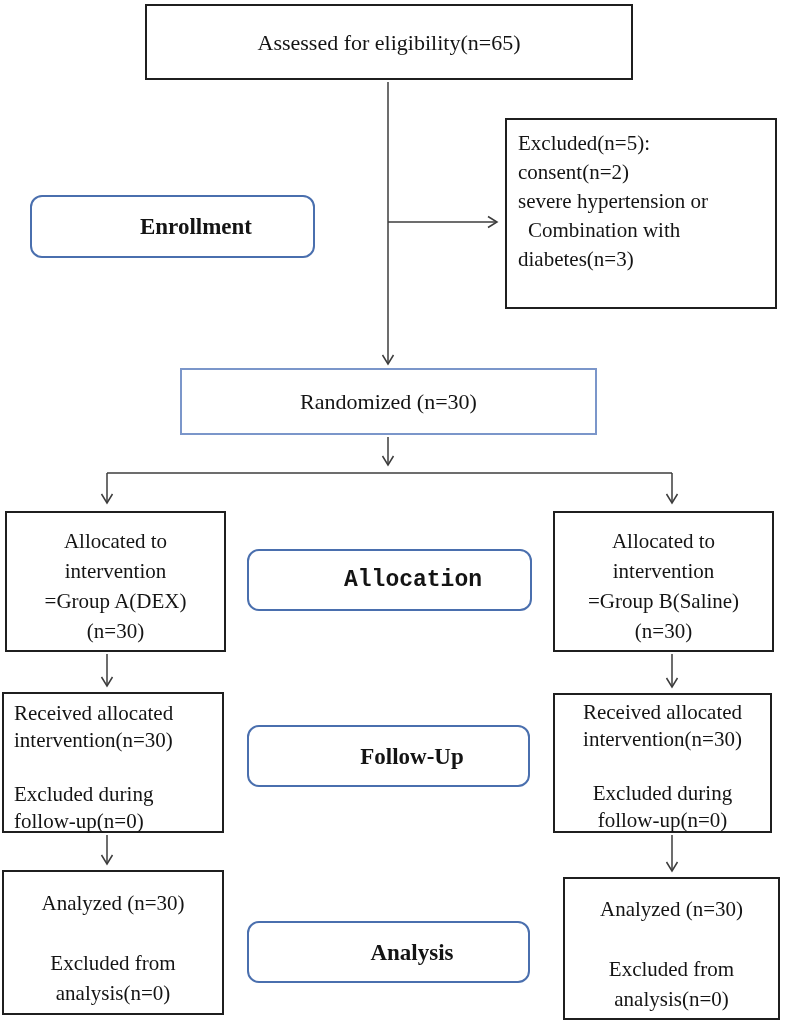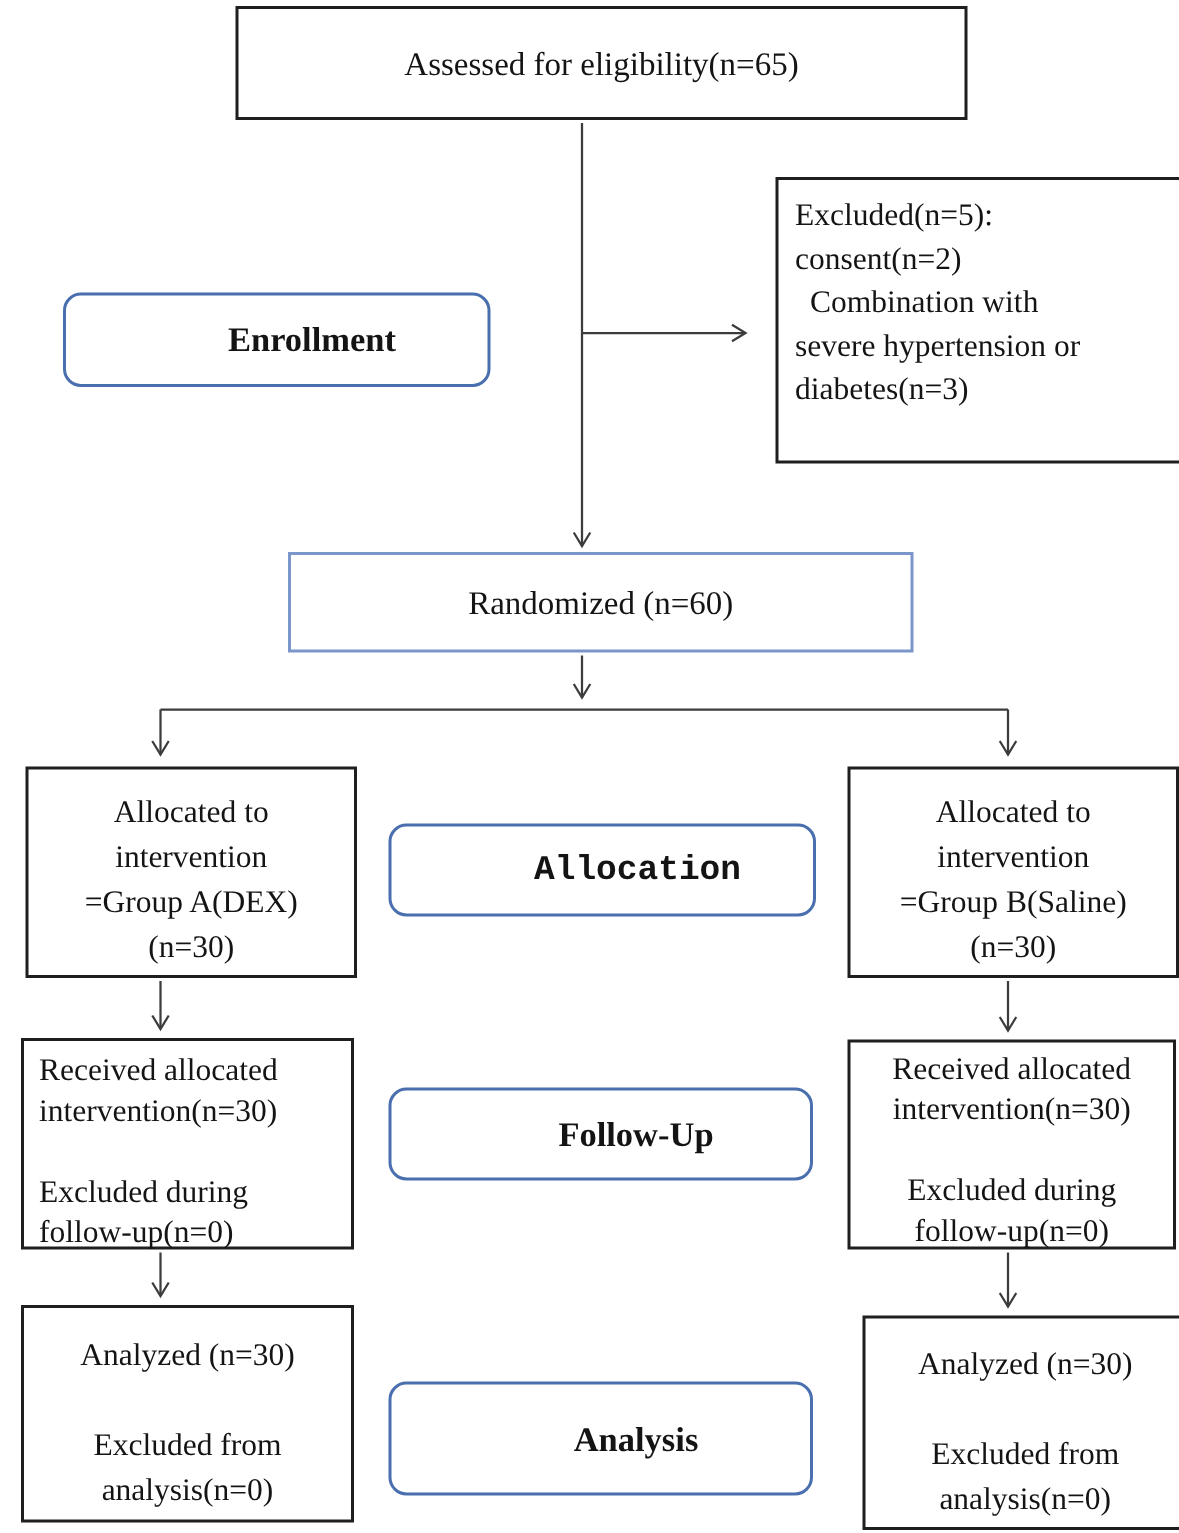--- a/index.html
+++ b/index.html
@@ -7,39 +7,39 @@
     --stage-border:#4a6fae;
     --rand-border:#7b96ca;
     --text:#141414;
     --arrow:#3c3c3c;
     --bg:#ffffff;
   }
   html,body{margin:0;padding:0;background:var(--bg);}
   body{font-family:"Liberation Serif","DejaVu Serif",serif;color:var(--text);}
   .canvas{position:relative;width:786px;height:1022px;background:var(--bg);overflow:hidden;}
   .arrows{position:absolute;left:0;top:0;width:786px;height:1022px;pointer-events:none;}
-  .bx{position:absolute;background:#fff;border:2px solid var(--box-border);box-sizing:border-box;font-size:21px;line-height:29px;margin-left:12px;}
+  .bx{position:absolute;background:#fff;border:2px solid var(--box-border);box-sizing:border-box;font-size:21px;line-height:29px;}
   .center{display:flex;flex-direction:column;justify-content:center;align-items:center;text-align:center;}
   .stage{border:2px solid var(--stage-border);border-radius:12px;font-weight:bold;font-size:23px;display:flex;align-items:center;justify-content:center;padding-left:47px;}
   .line{width:100%;}
   .line:empty::before{content:"\00a0";}
   .indent{padding-left:10px;box-sizing:border-box;}
 
   .assessed{left:145px;top:4px;width:488px;height:76px;font-size:22px;}
   .excluded{left:505px;top:118px;width:272px;height:191px;padding:9px 6px 0 11px;line-height:29px;}
   .enrollment{left:30px;top:195px;width:285px;height:63px;}
   .randomized{left:180px;top:368px;width:417px;height:67px;border-color:var(--rand-border);font-size:22px;}
   .alloc-left{left:5px;top:511px;width:221px;height:141px;line-height:30px;padding-top:8px;}
   .allocation{left:247px;top:549px;width:285px;height:62px;font-family:Liberation Mono, monospace;}
   .alloc-right{left:553px;top:511px;width:221px;height:141px;line-height:30px;padding-top:8px;}
   .recv-left{left:2px;top:692px;width:222px;height:141px;padding:6px 4px 0 10px;line-height:27px;}
   .followup{left:247px;top:725px;width:283px;height:62px;}
   .recv-right{left:553px;top:693px;width:219px;height:140px;line-height:27px;padding-top:6px;}
   .anal-left{left:2px;top:870px;width:222px;height:145px;line-height:30px;padding-top:10px;}
-  .analysis{left:247px;top:921px;width:283px;height:76px;}
+  .analysis{left:247px;top:921px;width:283px;height:62px;}
   .anal-right{left:563px;top:877px;width:217px;height:143px;line-height:30px;padding-top:10px;}
 </style>
 </head>
 <body>
 
 <div class="canvas">
 
   <svg class="arrows" width="786" height="1022" viewBox="0 0 786 1022" xmlns="http://www.w3.org/2000/svg">
     <defs>
       <marker id="ah" markerUnits="userSpaceOnUse" markerWidth="22" markerHeight="22" viewBox="-11 -11 22 22" refX="0" refY="0" orient="auto">
@@ -60,31 +60,31 @@
     </g>
   </svg>
 
   <div class="bx center assessed">
     <div class="line">Assessed for eligibility(n=65)</div>
   </div>
 
   <div class="bx excluded">
     <div class="line">Excluded(n=5):</div>
     <div class="line">consent(n=2)</div>
+    <div class="line">severe hypertension or</div>
     <div class="line indent">Combination with</div>
-    <div class="line">severe hypertension or</div>
     <div class="line">diabetes(n=3)</div>
   </div>
 
   <div class="bx stage enrollment">
     <span>Enrollment</span>
   </div>
 
   <div class="bx center randomized">
-    <div class="line">Randomized (n=60)</div>
+    <div class="line">Randomized (n=30)</div>
   </div>
 
   <div class="bx center alloc-left">
     <div class="line">Allocated to</div>
     <div class="line">intervention</div>
     <div class="line">=Group A(DEX)</div>
     <div class="line">(n=30)</div>
   </div>
 
   <div class="bx stage allocation">

